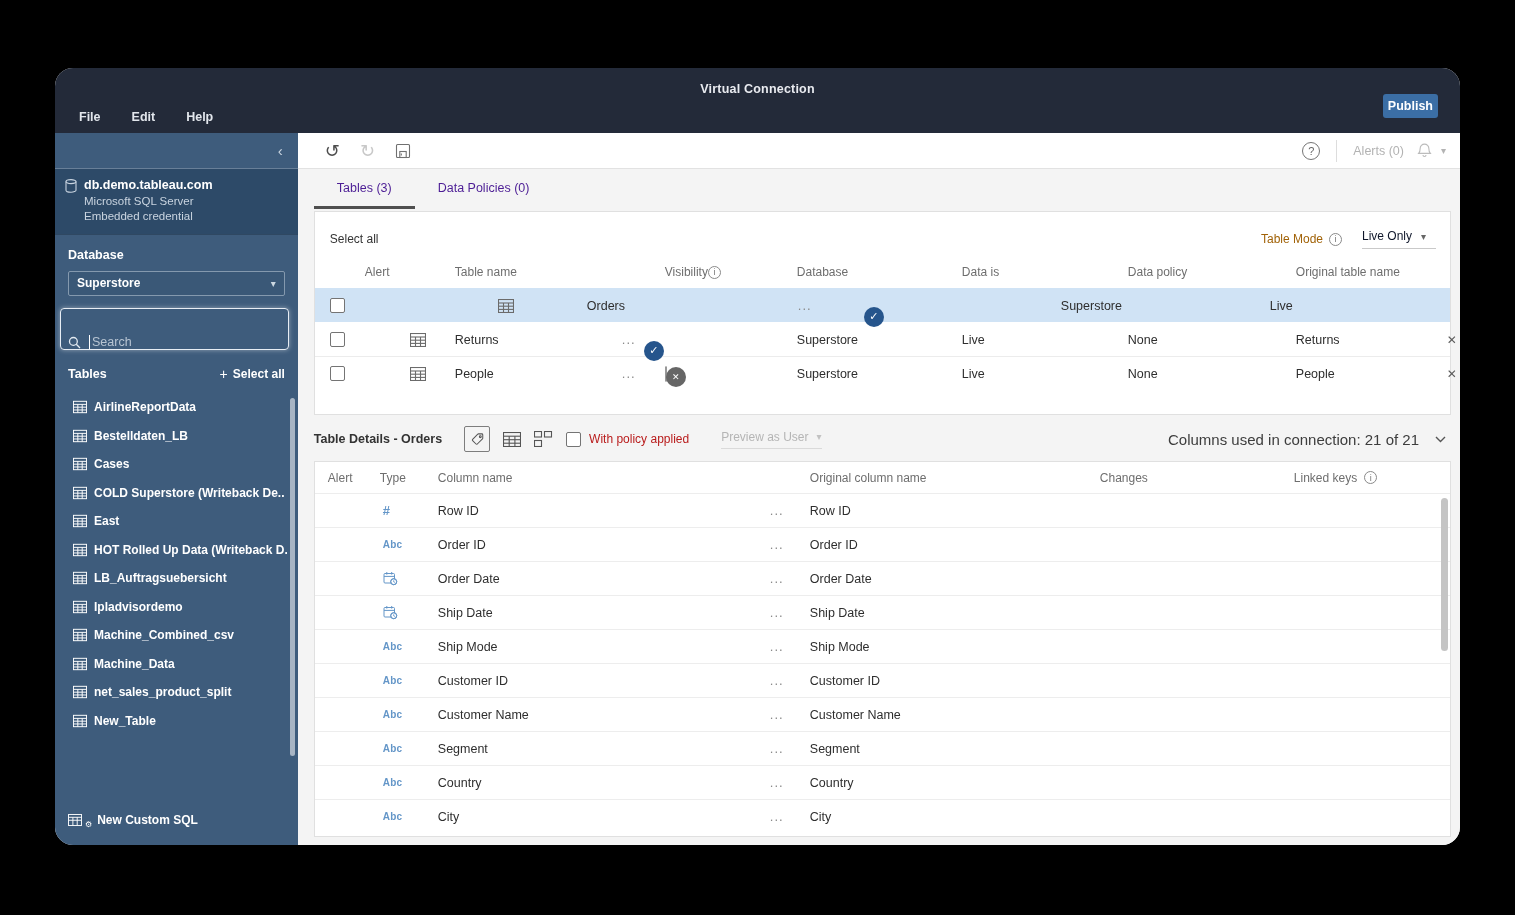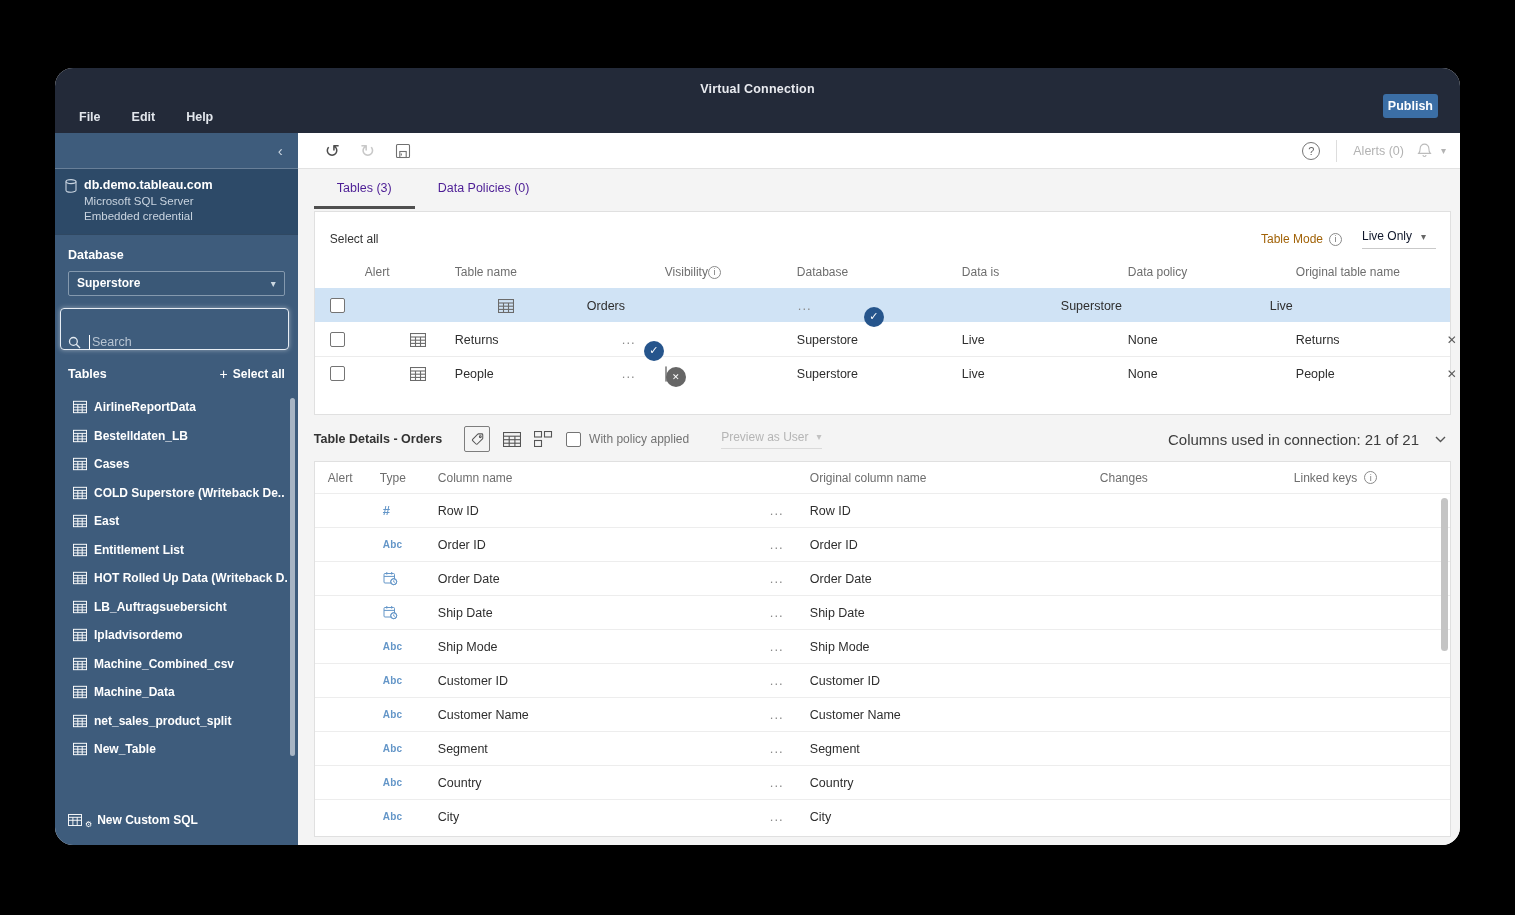--- a/index.html
+++ b/index.html
@@ -111,21 +111,21 @@
 
   
   .details-strip { flex:0 0 46px; display:flex; align-items:center; padding:2px 5px 0 0; }
   .details-title { font-size:12.5px; font-weight:bold; color:#333; }
   .view-icons { display:flex; align-items:center; gap:13px; margin-left:22px; }
   .iconbox { width:26px; height:26px; border:1px solid #7d7d7d; border-radius:2px;
              display:flex; align-items:center; justify-content:center; cursor:pointer; }
   .view-ic { display:flex; cursor:pointer; color:#555; }
   .policy-check { display:flex; align-items:center; gap:8px; margin-left:13px; cursor:pointer; }
   .cb2 { width:15px; height:15px; border:1.5px solid #747474; border-radius:2px; background:#fff; }
-  .policy-label { font-size:12px; color:#737373; }
+  .policy-label { font-size:12px; color:#b91c1c; }
   .preview-dd { margin-left:32px; display:flex; align-items:center; gap:8px; padding-bottom:4px;
                 border-bottom:1px solid #dadada; color:#b5b5b5; font-size:12px; }
   .preview-dd .dd-chev { color:#c2c2c2; }
   .cols-used { margin-left:auto; display:flex; align-items:center; gap:16px; }
   .cols-used-label { font-size:15px; color:#3d3d3d; }
   .chev-down-ic { display:flex; color:#555; cursor:pointer; }
 
   .card2 { flex:1; min-height:0; overflow:hidden; position:relative; }
   .grid2 { display:grid; grid-template-columns:13px 52px 58px 332px 40px 290px 194px 1fr; align-items:center; }
   .hdr-row2 { height:31px; color:#6e6e6e; font-size:12px; }
@@ -253,33 +253,20 @@
               <svg width="16" height="14" viewBox="0 0 16 14" fill="none" stroke="currentColor" stroke-width="1.1">
                 <rect x="0.5" y="0.5" width="15" height="13"></rect>
                 <line x1="0.5" y1="4" x2="15.5" y2="4"></line>
                 <line x1="0.5" y1="7.2" x2="15.5" y2="7.2"></line>
                 <line x1="0.5" y1="10.4" x2="15.5" y2="10.4"></line>
                 <line x1="5.5" y1="4" x2="5.5" y2="13.5"></line>
                 <line x1="10.5" y1="4" x2="10.5" y2="13.5"></line>
               </svg>
             </span>
             <span>East</span>
-          </div>
-          <div class="tbl-item">
-            <span style="display: flex;">
-              <svg width="16" height="14" viewBox="0 0 16 14" fill="none" stroke="currentColor" stroke-width="1.1">
-                <rect x="0.5" y="0.5" width="15" height="13"></rect>
-                <line x1="0.5" y1="4" x2="15.5" y2="4"></line>
-                <line x1="0.5" y1="7.2" x2="15.5" y2="7.2"></line>
-                <line x1="0.5" y1="10.4" x2="15.5" y2="10.4"></line>
-                <line x1="5.5" y1="4" x2="5.5" y2="13.5"></line>
-                <line x1="10.5" y1="4" x2="10.5" y2="13.5"></line>
-              </svg>
-            </span>
-            <span>Entitlement List</span>
           </div>
           <div class="tbl-item">
             <span style="display: flex;">
               <svg width="16" height="14" viewBox="0 0 16 14" fill="none" stroke="currentColor" stroke-width="1.1">
                 <rect x="0.5" y="0.5" width="15" height="13"></rect>
                 <line x1="0.5" y1="4" x2="15.5" y2="4"></line>
                 <line x1="0.5" y1="7.2" x2="15.5" y2="7.2"></line>
                 <line x1="0.5" y1="10.4" x2="15.5" y2="10.4"></line>
                 <line x1="5.5" y1="4" x2="5.5" y2="13.5"></line>
                 <line x1="10.5" y1="4" x2="10.5" y2="13.5"></line>

